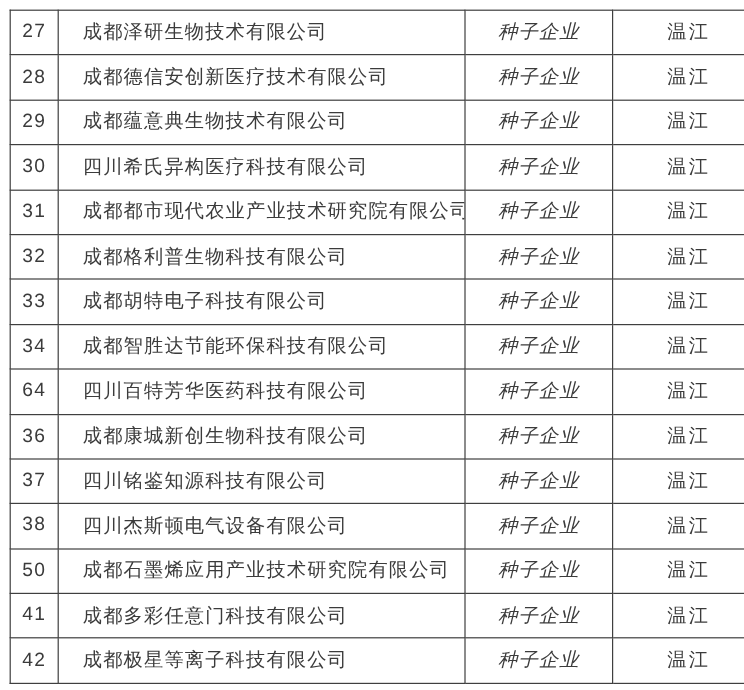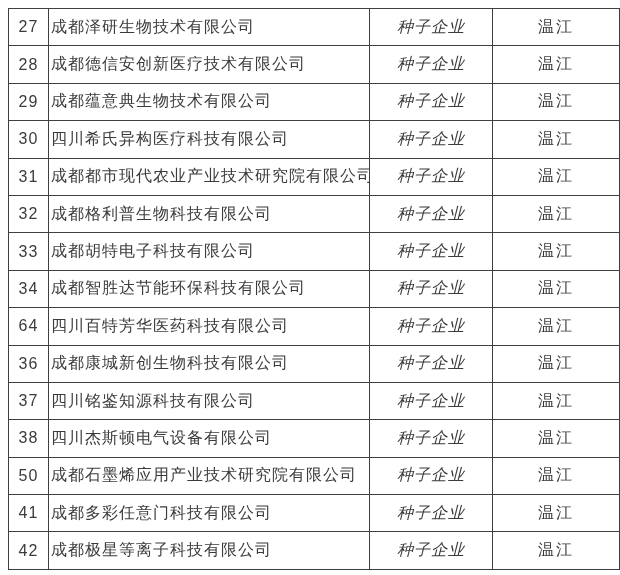--- a/index.html
+++ b/index.html
@@ -35,21 +35,21 @@
   td.index {
     width: 37px;
     text-align: center;
     font-size: 13.5px;
     color: #484848;
     letter-spacing: 1px;
   }
   td.company {
     width: 317px;
     text-align: left;
-    padding-left: 2px;
+    padding-left: 20px;
     letter-spacing: 1px;
   }
   td.type {
     width: 120px;
     text-align: center;
     letter-spacing: 1px;
     font-style: italic;
   }
   td.district {
     width: 124px;

